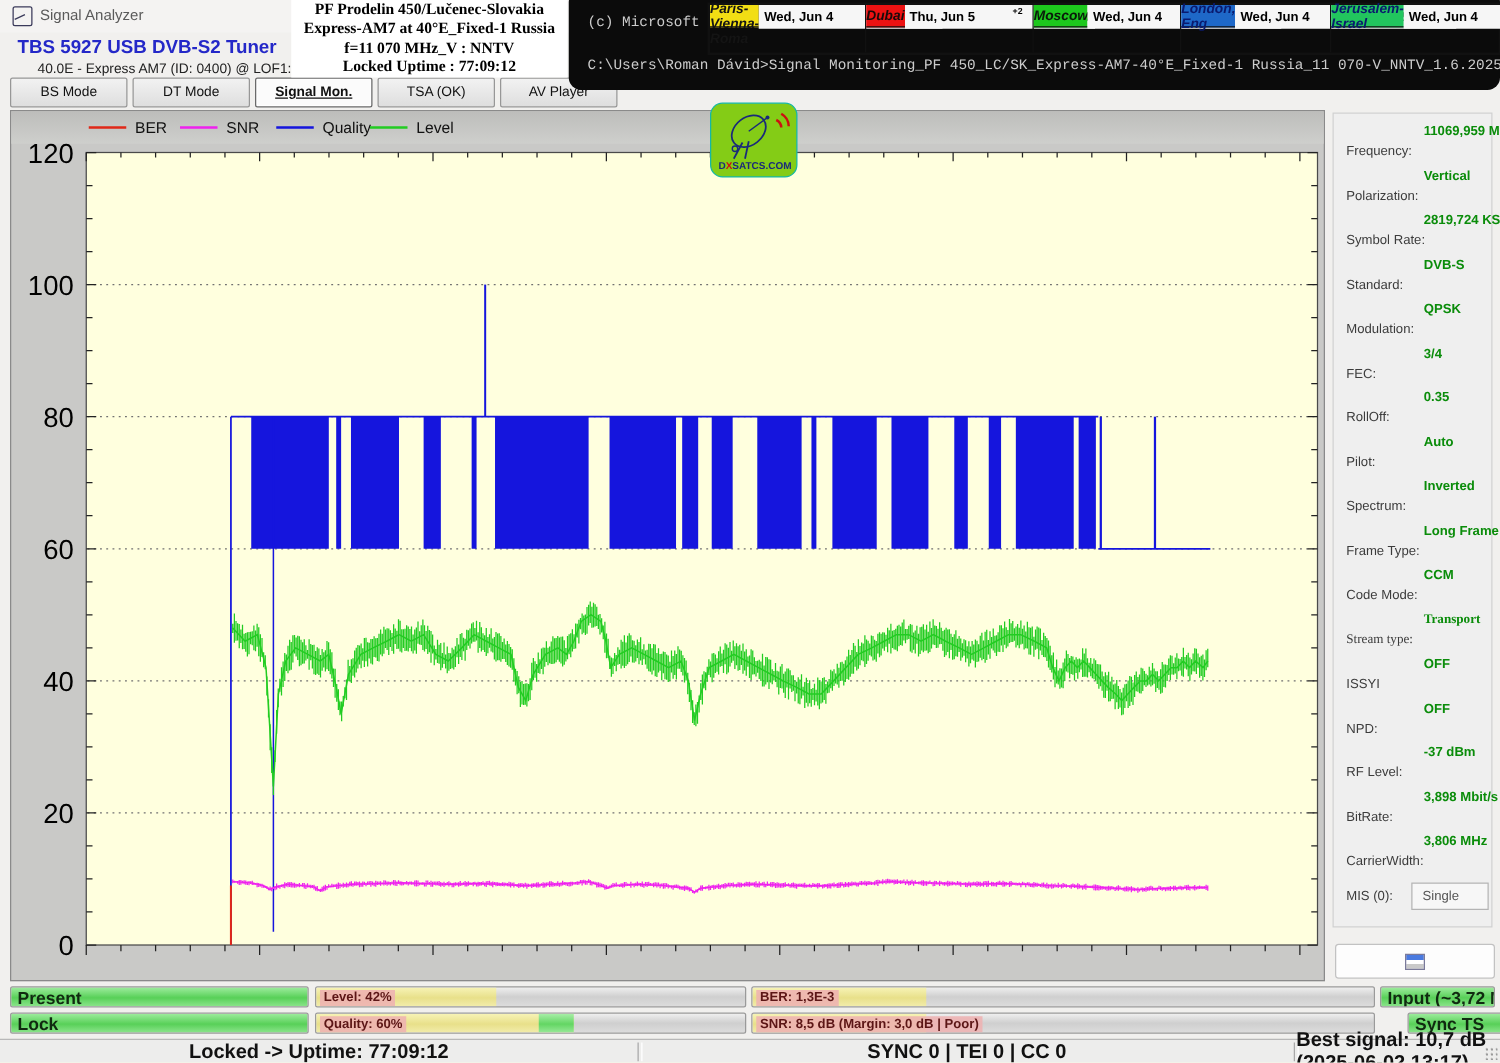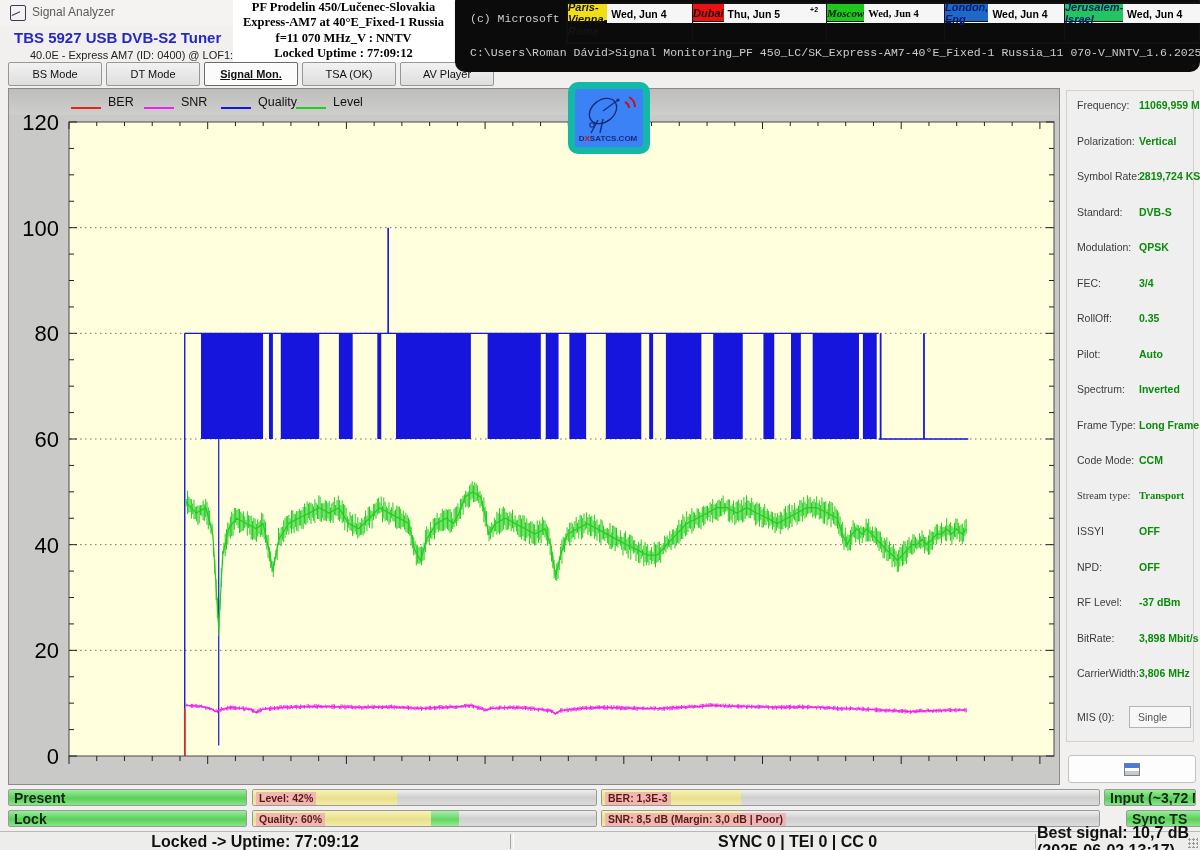--- a/index.html
+++ b/index.html
@@ -40,32 +40,32 @@
 
   
   #tabs{left:8px;top:62px;height:23px;display:flex;gap:4px;z-index:1;}
   .tab{width:92px;height:22px;background:linear-gradient(#f2f2f2,#dedede);border:1px solid #979797;
        display:flex;align-items:center;justify-content:center;font-size:11px;color:#111;border-radius:2px;}
   .tab.active{background:#fbfbfb;border-color:#6a6a6a;box-shadow:inset 0 0 0 1px #fff;font-weight:bold;text-decoration:underline;}
 
   
   #chart-panel{left:8px;top:88px;width:1052px;height:697px;background:#c9c9c7;border:1px solid #8a8a8a;box-sizing:border-box;}
   #legend{position:absolute;left:0;top:0;width:100%;height:26px;background:linear-gradient(#bdbdbb,#cecfcc);}
-  .legend-item{position:absolute;top:6px;display:flex;align-items:flex-end;gap:7px;}
+  .legend-item{position:absolute;top:6px;display:flex;align-items:center;gap:7px;}
   .legend-swatch{width:30px;height:2px;}
   .legend-label{font-size:12.5px;color:#111;}
   svg text{font-family:"Liberation Sans",sans-serif;}
 
   
-  #logo{left:568px;top:82px;width:68px;height:58px;background:#3b82f6;border:7px solid #14b8a6;border-radius:10px;z-index:6;}
+  #logo{left:568px;top:82px;width:68px;height:58px;background:#84cc16;border:1px solid #14b8a6;border-radius:10px;z-index:6;text-align:right;}
 
   
   #sidebar{left:1066px;top:90px;width:128px;height:652px;background:#efefef;border:1px solid #d2d2d2;box-sizing:border-box;}
   .param-row{position:absolute;left:0;width:100%;height:14px;}
-  .param-label{position:absolute;left:10px;font-size:10.5px;color:#3c3c3c;white-space:nowrap;}
+  .param-label{position:absolute;left:10px;font-size:10.5px;color:#3c3c3c;white-space:nowrap;margin-top:16px;}
   .param-value{position:absolute;left:72px;font-size:10.5px;font-weight:bold;color:#0a8c0a;white-space:nowrap;}
   #mis-row{position:absolute;left:10px;width:112px;}
   #mis-label{position:absolute;left:0;top:5px;font-size:10.5px;color:#3c3c3c;}
   #mis-select{position:absolute;left:52px;top:0;width:62px;height:22px;background:#f7f7f7;border:1px solid #b4b4b4;
               font-size:10.5px;color:#555;display:flex;align-items:center;padding-left:8px;box-sizing:border-box;gap:48px;}
   #mis-chevron{margin-left:auto;margin-right:6px;font-size:8px;color:#9a9a9a;}
   #ts-button{left:1068px;top:755px;width:126px;height:26px;background:#fdfdfd;border:1px solid #c2c2c2;border-radius:3px;
              display:flex;align-items:center;justify-content:center;}
   #ts-icon{width:14px;height:11px;border:1px solid #7a7a9a;background:linear-gradient(#4a7ae0 0 34%,#ffffff 34% 67%,#c9c9c9 67% 100%);}
 
@@ -121,21 +121,21 @@
      </div>
     </div>
     <div class="clock" style="width: 133px;">
       <div class="clock-head" style="background:#ec1212;color:#1a0a0a">Dubai</div>
      <div class="clock-body">
        <span class="clock-date">Thu, Jun 5</span>
        <span class="clock-off">+2</span>
        <span class="clock-time">00:30</span>
      </div>
     </div>
-    <div class="clock" style="width: 117px; font-family: Liberation Serif, serif;">
+    <div class="clock" style="width: 117px;">
       <div class="clock-head" style="background:#1dc81d;color:#0a1a0a">Moscow</div>
      <div class="clock-body">
        <span class="clock-date">Wed, Jun 4</span>
        <span class="clock-off">+1</span>
        <span class="clock-time">23:30</span>
      </div>
     </div>
     <div class="clock" style="width: 119px;">
       <div class="clock-head" style="background:#1e68c8;color:#0a1a6e">London, Eng</div>
      <div class="clock-body">
@@ -475,17 +475,17 @@
       <span class="mlabel">SNR: 8,5 dB (Margin: 3,0 dB | Poor)</span>
     </div>
     <div class="abs mcell mgreen" style="left: 1104px; top: 810px; width: 92px; margin-left: 22px;">
       <span class="mlabel">Sync TS</span>
     </div>
   </div>
 
 <div id="statusbar" class="abs">
   <div class="sb-cell" style="left:0;width:510px;">Locked -&gt; Uptime: 77:09:12</div>
   <div class="sb-sep" style="left:510px;"></div>
-  <div class="sb-cell" style="left:512px;width:523px;padding-left:24px;">SYNC 0 | TEI 0 | CC 0</div>
+  <div class="sb-cell" style="left:512px;width:523px;">SYNC 0 | TEI 0 | CC 0</div>
   <div class="sb-sep" style="left:1035px;"></div>
   <div class="sb-cell" style="left:1037px;width:163px;">Best signal: 10,7 dB (2025-06-02 13:17)</div>
 </div>
 <div id="grip" class="abs"></div>
 
 </body></html>

